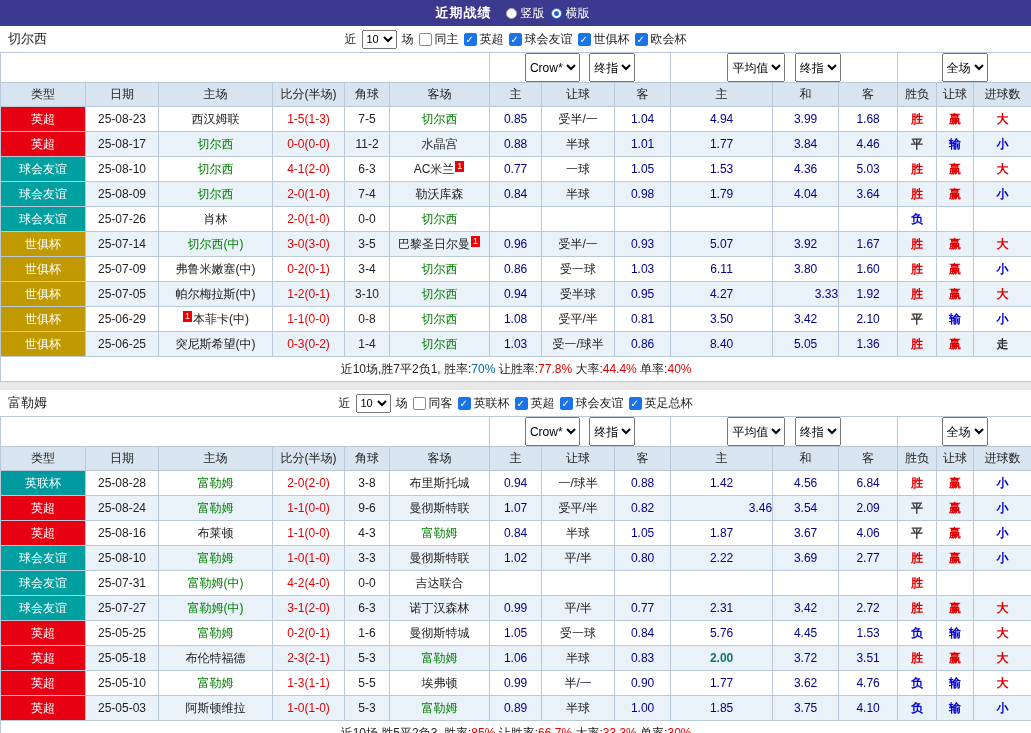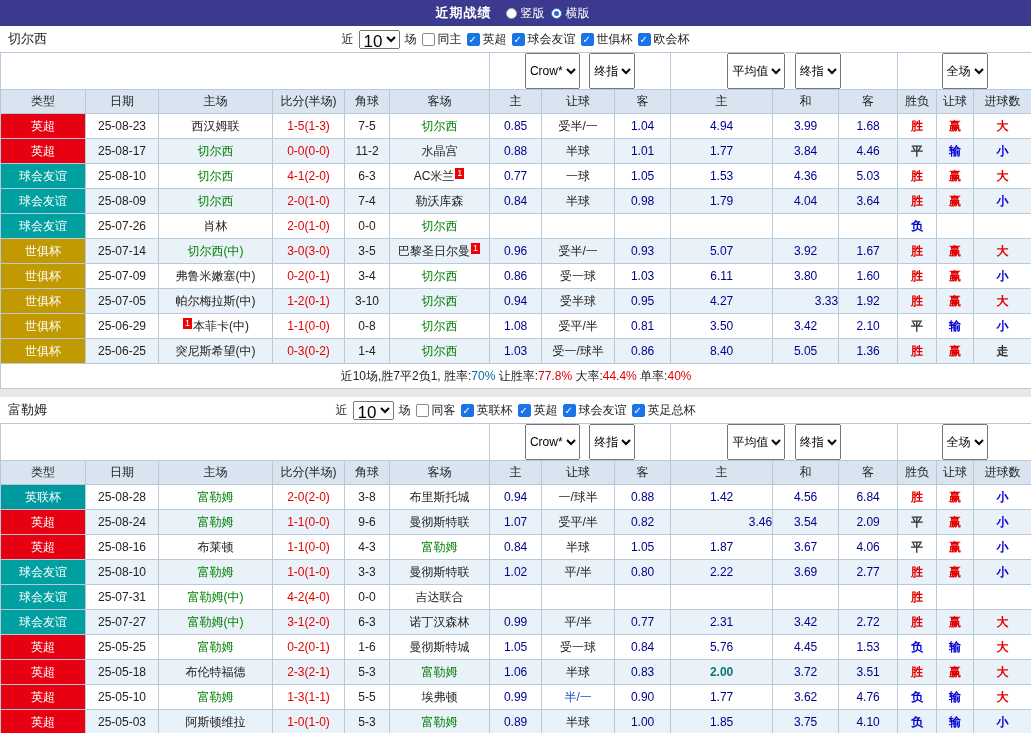--- a/index.html
+++ b/index.html
@@ -30,36 +30,36 @@
     content: ""; position: absolute; left: 2px; top: 2px; right: 2px; bottom: 2px;
     border-radius: 50%; background: #2a66d9;
   }
   .section { background: #fff; }
   .teambar { height: 26px; display: flex; align-items: center; position: relative; background: #fff; }
   .team-name { padding-left: 8px; font-size: 13px; color: #222; }
   .filters {
     position: absolute; left: 50%; transform: translateX(-50%);
     display: flex; align-items: center; gap: 5px; white-space: nowrap; font-size: 12px;
   }
-  .filters select { height: 19px; font-size: 17px; }
+  .filters select { height: 19px; font-size: 11px; }
   .cb {
     width: 13px; height: 13px; border: 1px solid #8a8a8a; border-radius: 2px;
     background: #fff; display: inline-block; position: relative; flex: none;
   }
   .cb.on { background: #1a73e8; border-color: #1a73e8; }
   .cb.on::after { content: "\2713"; position: absolute; color: #fff; font-size: 10px; left: 1px; top: 0; line-height: 12px; }
   .cb-item { display: inline-flex; align-items: center; gap: 3px; cursor: pointer; }
   table { border-collapse: collapse; table-layout: fixed; width: 1031px; }
   td, th {
     border: 1px solid #b9c9da; height: 25px; text-align: center;
     padding: 0; font-weight: normal; overflow: hidden; white-space: nowrap;
   }
   thead .sel-row td { height: 23px; background: #fff; }
   thead .lbl-row th { background: #d8e5f1; color: #222; height: 24px; }
-  .sel-row select { height: 36px; font-size: 12px; margin: 0 3px; }
+  .sel-row select { height: 29px; font-size: 12px; margin: 0 3px; }
   tbody tr:nth-child(odd) td { background: #fff; }
   tbody tr:nth-child(even) td { background: #e9f1f9; }
   td.badge { color: #fff; }
   .summary td { background: #fff; height: 25px; }
   .gap { height: 8px; }
   .bottom-pad { height: 5px; }
   .red-card {
     display: inline-block; background: #f00000; color: #fff; font-size: 9px;
     line-height: 11px; min-width: 9px; padding: 0 1px; vertical-align: 4px; margin: 0 1px;
   }
@@ -559,21 +559,21 @@
           <td class="bold" style="color: rgb(227, 0, 0);">大</td>
         </tr>
         <tr>
           <td class="badge" style="background: rgb(230, 0, 18);">英超</td>
           <td>25-05-10</td>
           <td><span style="color: rgb(0, 128, 0);">富勒姆</span></td>
           <td style="color: rgb(227, 0, 0);">1-3(1-1)</td>
           <td>5-5</td>
           <td><span>埃弗顿</span></td>
           <td style="color: rgb(0, 0, 139);">0.99</td>
-          <td style="color: #1d4ed8; margin-top: 20px;">半/一</td>
+          <td style="color: #0f172a; margin-top: 20px;">半/一</td>
           <td style="color: rgb(0, 0, 139);">0.90</td>
           <td style="color: rgb(0, 0, 139);">1.77</td>
           <td style="color: rgb(0, 0, 139);">3.62</td>
           <td style="color: rgb(0, 0, 139);">4.76</td>
           <td class="bold" style="color: rgb(0, 0, 208);">负</td>
           <td class="bold" style="color: rgb(0, 0, 208);">输</td>
           <td class="bold" style="color: rgb(227, 0, 0);">大</td>
         </tr>
         <tr>
           <td class="badge" style="background: rgb(230, 0, 18);">英超</td>

